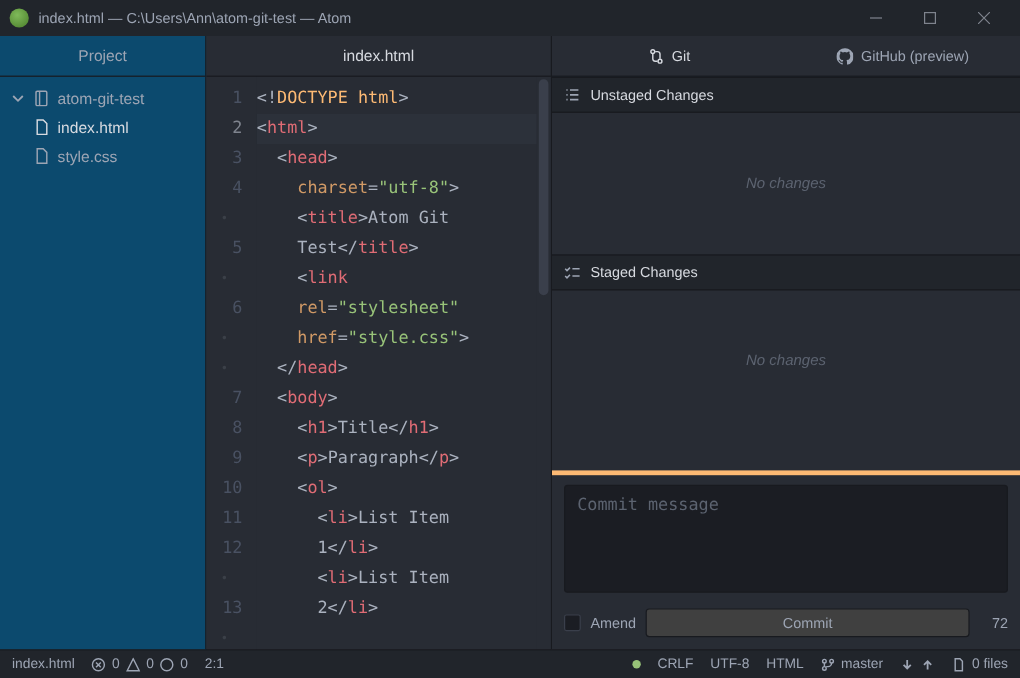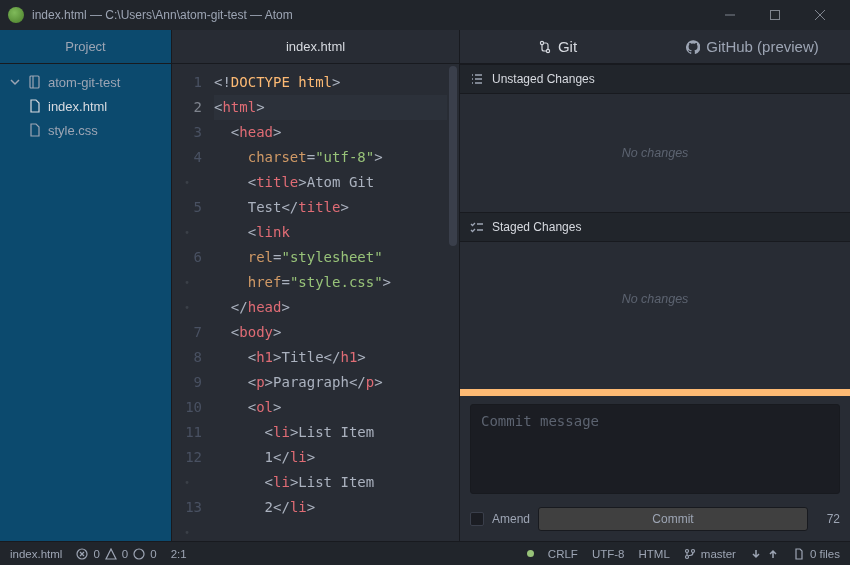--- a/index.html
+++ b/index.html
@@ -139,21 +139,21 @@
   
   .gitpanel {
     width: 390px;
     background: #282c34;
     display: flex; flex-direction: column;
   }
   .git-tabs {
     height: 34px;
     display: flex;
     border-bottom: 1px solid #181a1f;
-    font-size: 15px;
+    font-size: 12px;
   }
   .git-tab {
     flex: 1;
     display: flex; align-items: center; justify-content: center;
     gap: 6px;
     color: #9da5b4;
   }
   .git-tab.active { color: #d7dae0; }
   .git-tab .icon { width: 14px; height: 14px; display: inline-flex; }
   .section-header {
@@ -172,21 +172,21 @@
     flex-shrink: 0;
     display: flex; align-items: center; justify-content: center;
     color: #5c6370;
     font-style: italic;
     font-size: 12.5px;
   }
   .unstaged-body { height: 118px; }
   .staged-body  { flex: 1; min-height: 80px; }
   .commit-area {
     padding: 8px 10px 10px 10px;
-    border-top: 7px solid #fdba74;
+    border-top: 4px solid #fdba74;
     margin-top: 34px;
   }
   .commit-msg {
     width: 100%;
     height: 90px;
     background: #1b1d23;
     border: 1px solid #181a1f;
     border-radius: 3px;
     color: #abb2bf;
     font-family: Menlo, Consolas, monospace;

